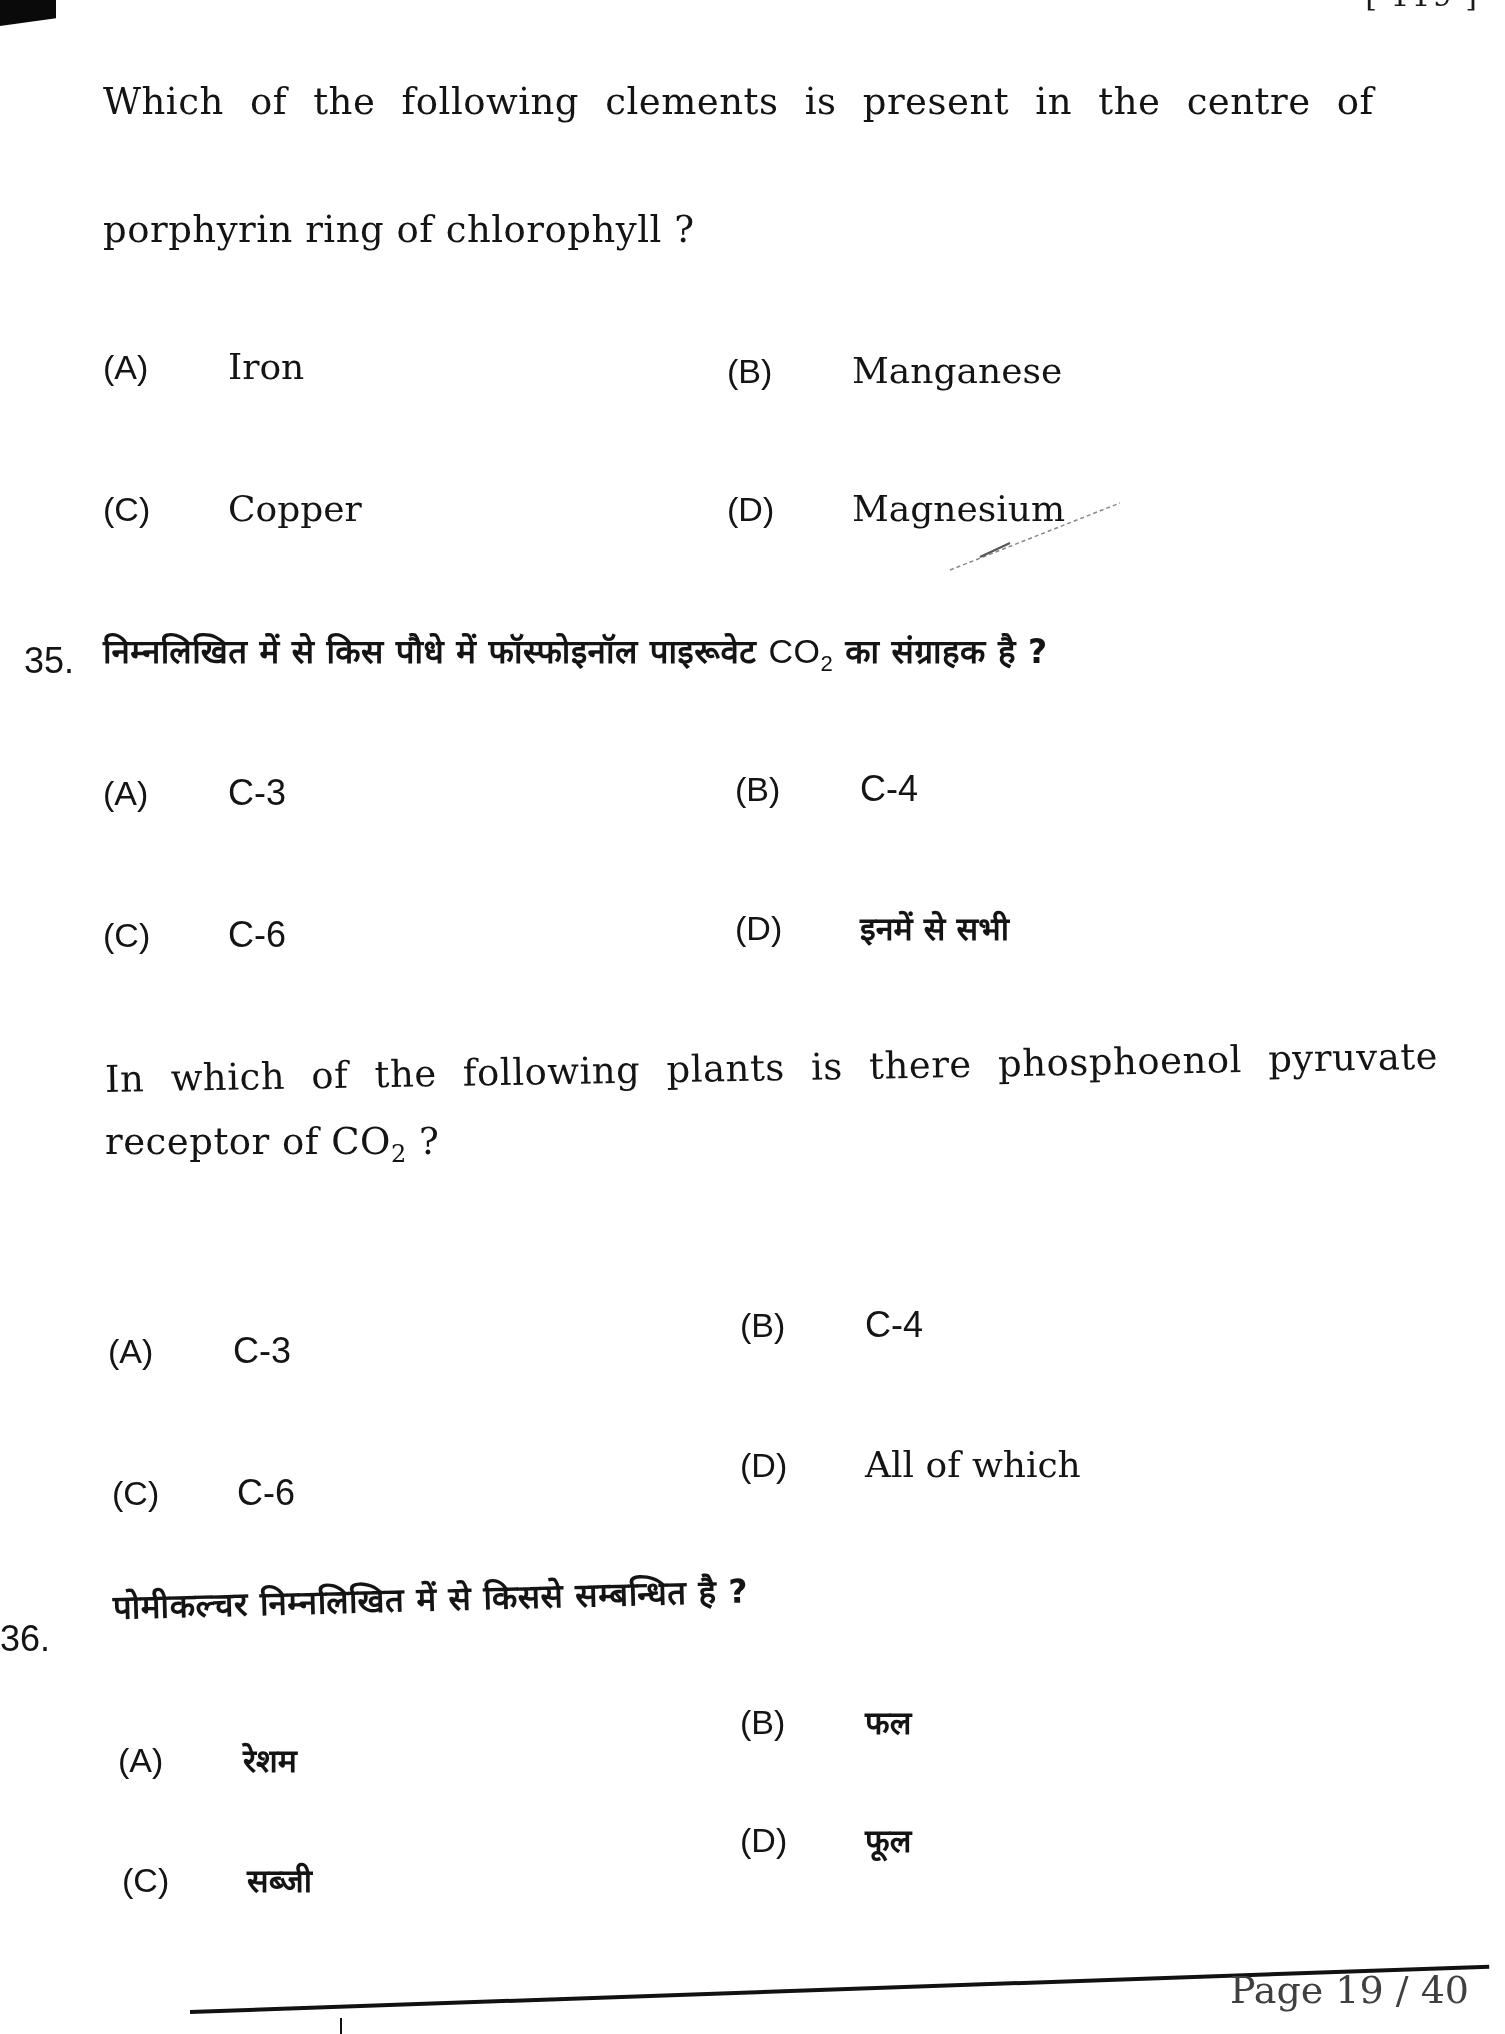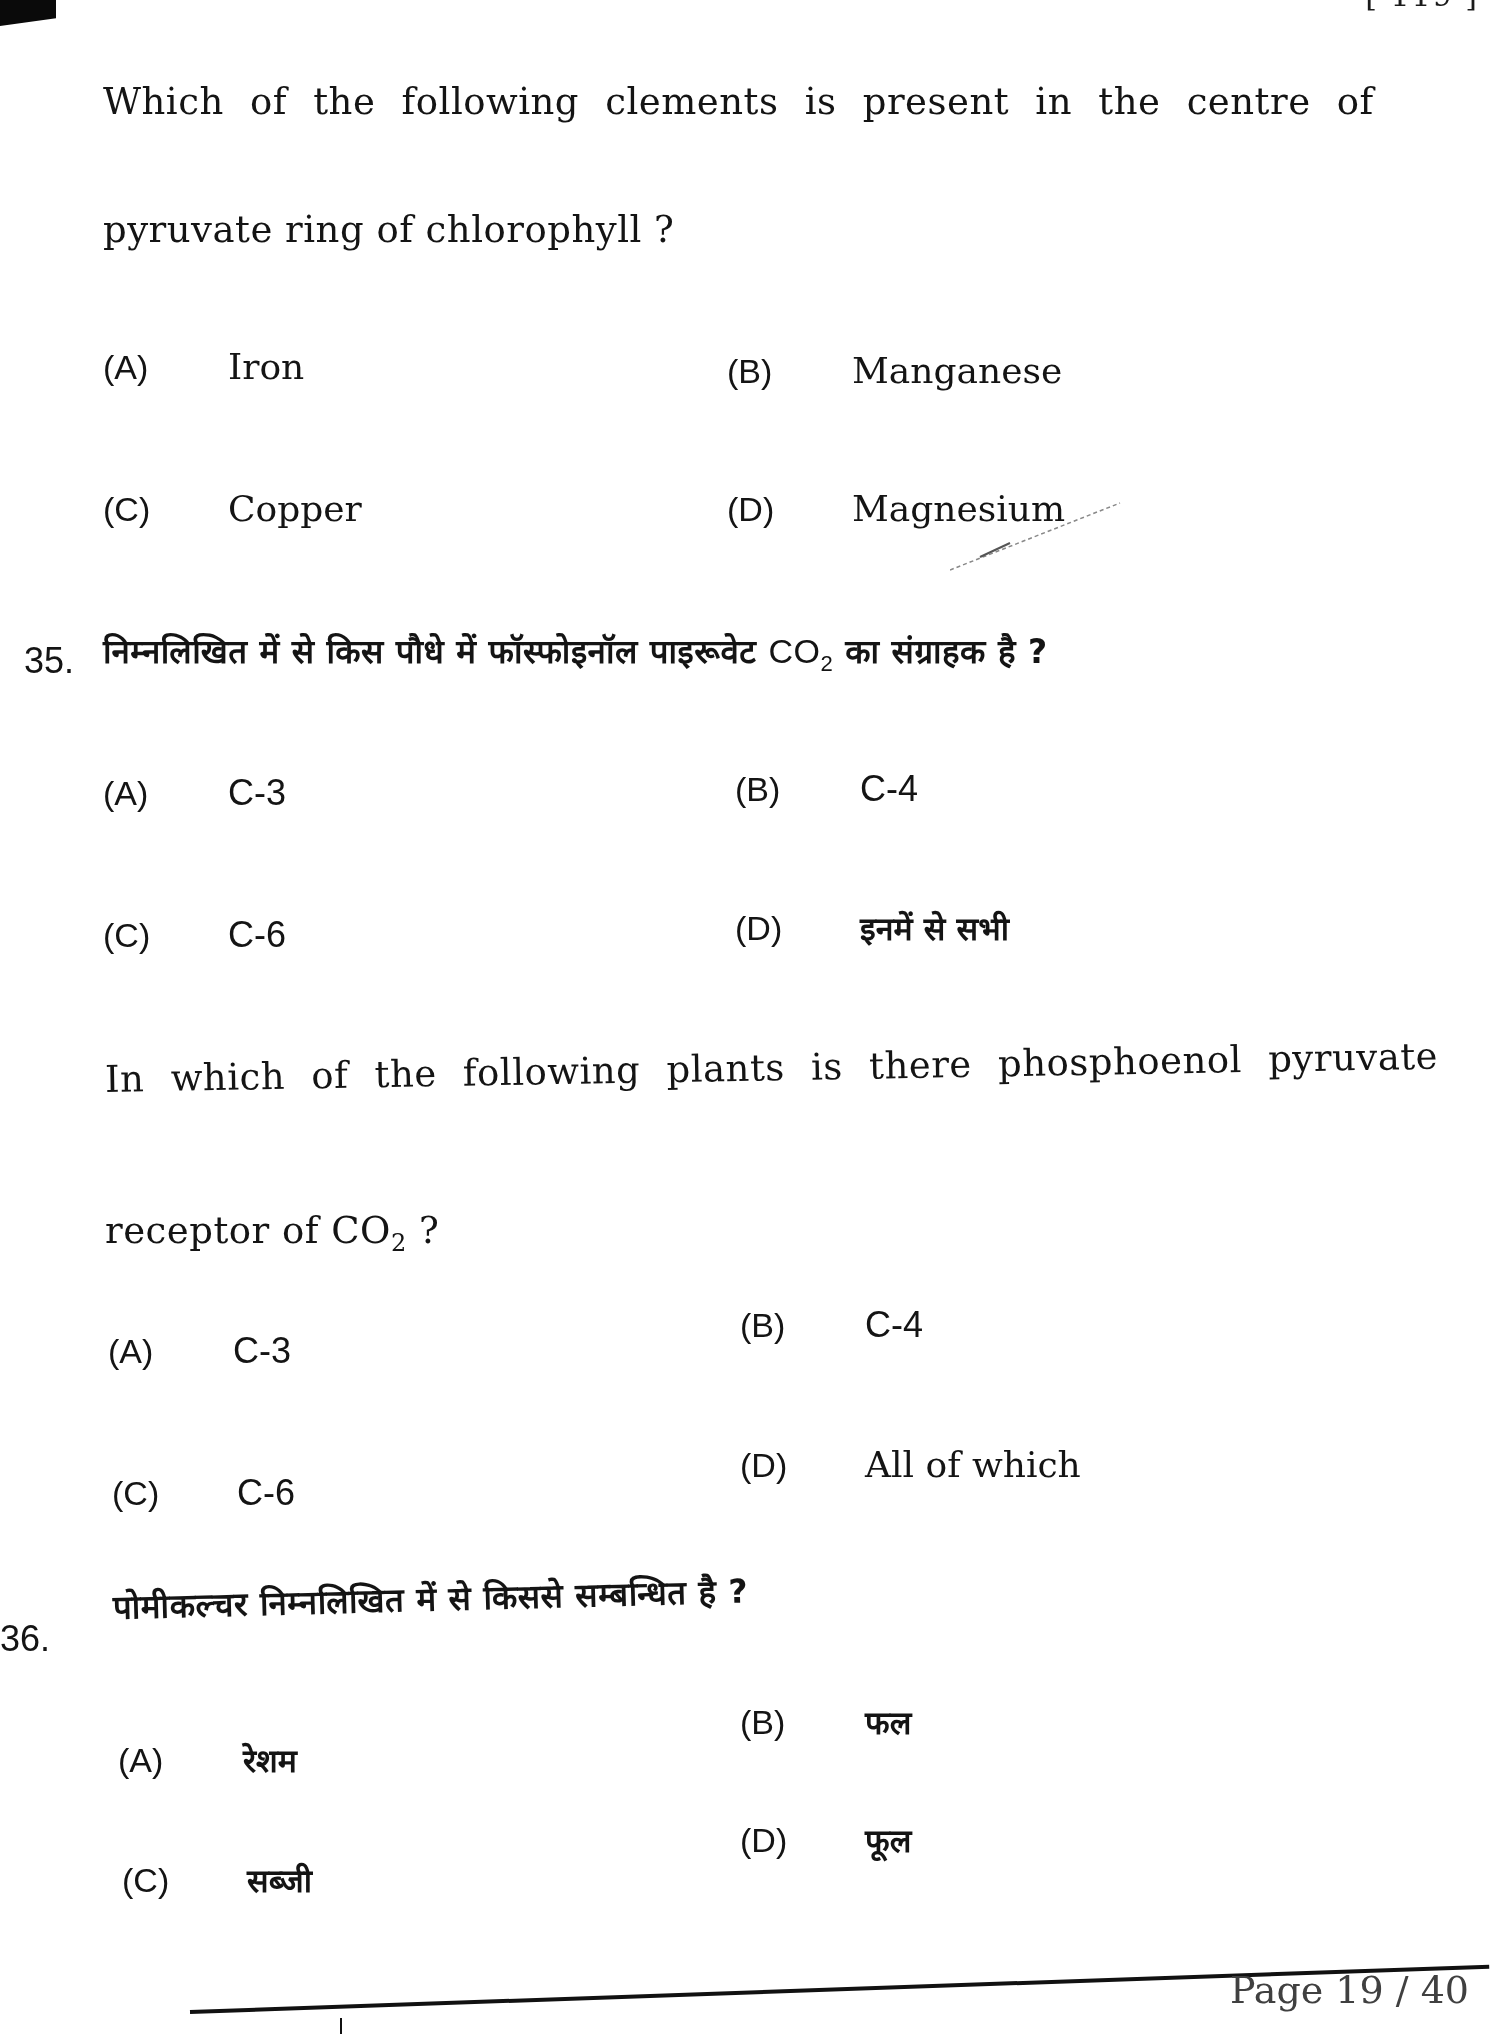--- a/index.html
+++ b/index.html
@@ -117,21 +117,21 @@
       height: 80px;
     }
   </style>
 </head>
 <body>
 
 <div class="corner-mark"></div>
 <div class="page-code">[ 119 ]</div>
 
 <div class="line q-en" style="left:103px; top:80px;">Which of the following clements is present in the centre of</div>
-<div class="line q-en tight" style="left:103px; top:208px;">pyruvate ring of chlorophyll ?</div>
+<div class="line q-en tight" style="left:103px; top:208px;">porphyrin ring of chlorophyll ?</div>
 
 <div class="opt" style="left:103px; top:346px;">
   <span class="lbl">(A)</span>
   <span class="txt">Iron</span>
 </div>
 <div class="opt" style="left:727px; top:350px;">
   <span class="lbl">(B)</span>
   <span class="txt">Manganese</span>
 </div>
 <div class="opt" style="left:103px; top:488px;">
@@ -165,21 +165,21 @@
 <div class="opt" style="left:103px; top:914px;">
   <span class="lbl">(C)</span>
   <span class="txt sans">C-6</span>
 </div>
 <div class="opt" style="left:735px; top:906px;">
   <span class="lbl">(D)</span>
   <span class="txt hi">इनमें से सभी</span>
 </div>
 
 <div class="line q-en" style="left:105px; top:1058px; transform:rotate(-1deg); transform-origin:left center;">In which of the following plants is there phosphoenol pyruvate</div>
-<div class="line q-en tight" style="left:105px; top:1209px;">
+<div class="line q-en tight" style="left:105px; top:1120px;">
   <span>receptor of</span>
   <span><span>CO</span><sub>2</sub></span>
   <span>?</span>
 </div>
 
 <div class="opt" style="left:108px; top:1330px;">
   <span class="lbl">(A)</span>
   <span class="txt sans">C-3</span>
 </div>
 <div class="opt" style="left:740px; top:1304px;">

